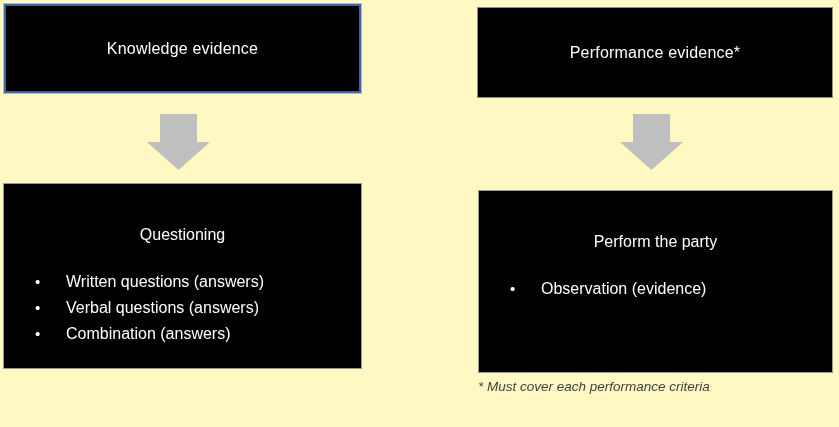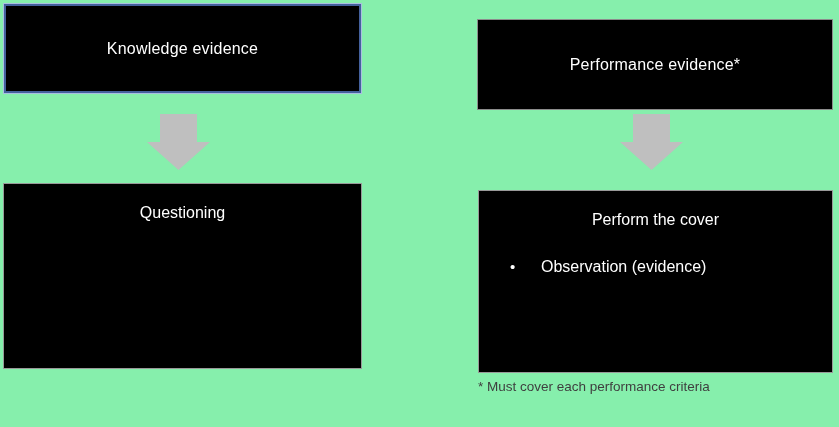--- a/index.html
+++ b/index.html
@@ -5,21 +5,21 @@
   html, body {
     margin: 0;
     padding: 0;
     background: #ffffff;
     font-family: "Liberation Sans", "DejaVu Sans", sans-serif;
   }
   .canvas {
     position: relative;
     width: 839px;
     height: 427px;
-    background: #86efac;
+    background: #fef9c3;
     overflow: hidden;
   }
   .black-box {
     position: absolute;
     box-sizing: border-box;
     background: #000000;
     color: #ffffff;
   }
   .header-box {
     display: flex;
@@ -31,27 +31,27 @@
   .header-knowledge {
     left: 4px;
     top: 4px;
     width: 357px;
     height: 89px;
     border: 2px solid #44619d;
     box-shadow: 0 0 0 1px #a9bfe0;
   }
   .header-performance {
     left: 477px;
-    top: 19px;
+    top: 7px;
     width: 356px;
     height: 91px;
     border: 1px solid #8c8c8c;
   }
   .body-box {
-    padding-top: 17px;
+    padding-top: 39px;
   }
   .body-left {
     left: 3px;
     top: 183px;
     width: 359px;
     height: 186px;
     border: 1px solid #999999;
   }
   .body-right {
     left: 478px;
@@ -90,49 +90,55 @@
     height: 56px;
   }
   .arrow-left  { left: 147px; top: 114px; }
   .arrow-right { left: 620px; top: 114px; }
   .footnote {
     position: absolute;
     left: 478px;
     top: 379px;
     font-size: 13.5px;
     color: #3f3f3f;
+    font-style: italic;
   }
 </style>
 </head>
 <body>
 
 <div class="canvas">
 
   <div class="black-box header-box header-knowledge">
     <span>Knowledge evidence</span>
   </div>
 
   <svg class="down-arrow arrow-left" viewBox="0 0 63 56" aria-hidden="true">
     <polygon points="13,0 50,0 50,28 63,28 31.5,56 0,28 13,28" fill="#bfbfbf"></polygon>
   </svg>
 
   <div class="black-box body-box body-left">
     <p class="body-title">Questioning</p>
+    <ul class="bullet-list">
+      <li>Written questions (answers)</li>
+      <li>Verbal questions (answers)</li>
+      <li>Combination (answers)</li>
+    </ul>
   </div>
 
   <div class="black-box header-box header-performance">
     <span>Performance evidence*</span>
   </div>
 
   <svg class="down-arrow arrow-right" viewBox="0 0 63 56" aria-hidden="true">
     <polygon points="13,0 50,0 50,28 63,28 31.5,56 0,28 13,28" fill="#bfbfbf"></polygon>
   </svg>
 
   <div class="black-box body-box body-right">
-    <p class="body-title">Perform the cover</p>
+    <p class="body-title">Perform the party</p>
     <ul class="bullet-list">
       <li>Observation (evidence)</li>
     </ul>
   </div>
 
   <div class="footnote">* Must cover each performance criteria</div>
 
 </div>
 
 </body></html>

